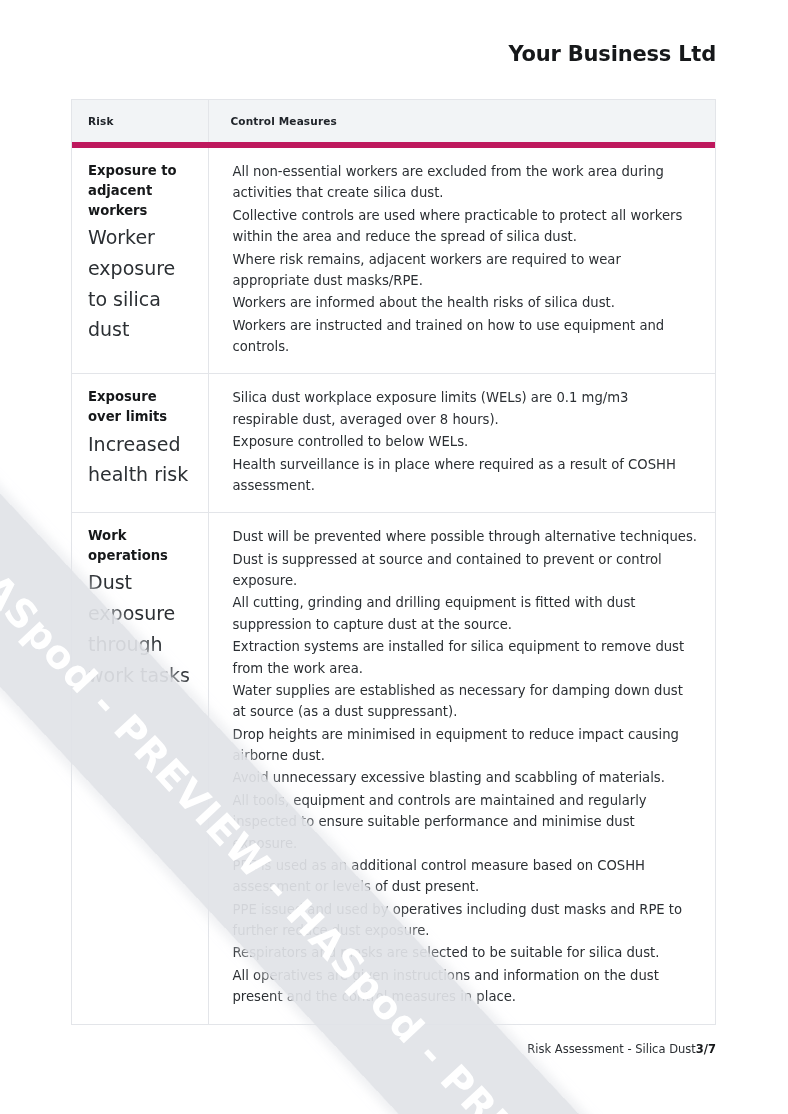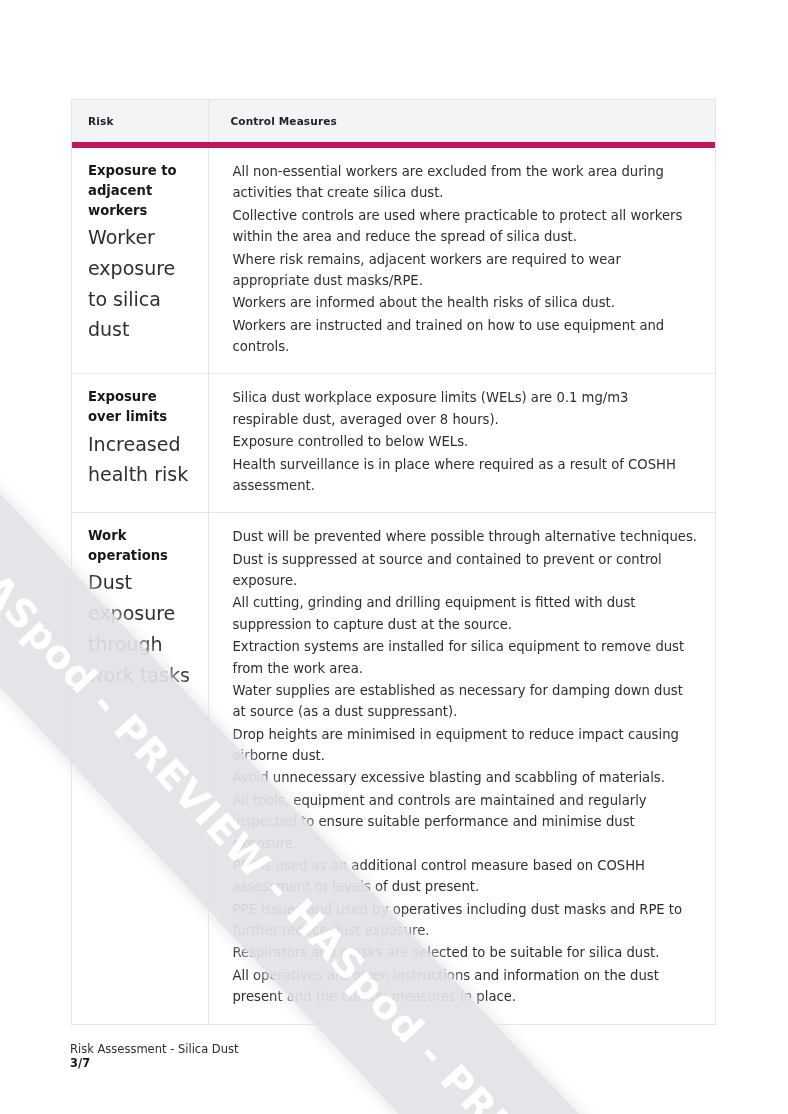--- a/index.html
+++ b/index.html
@@ -118,21 +118,20 @@
   .doc-footer {
     position: absolute;
     left: 70px;
     right: 72px;
     top: 1042px;
     display: flex;
     justify-content: flex-end;
     align-items: baseline;
     font-size: 11.5px;
     color: #2b2f33;
-    flex-direction: column;
   }
   .footer-title { font-weight: normal; }
   .footer-page { font-weight: bold; color: #16181a; font-size: 11.5px; }
 
   
   .watermark {
     position: absolute;
     top: 0; left: 0;
     width: 788px;
     height: 1114px;
@@ -161,20 +160,23 @@
     letter-spacing: 1px;
     padding-left: 14px;
     font-family: "DejaVu Sans", "Liberation Sans", sans-serif;
   }
 </style>
 </head>
 <body>
 
 <div class="page">
 
+  <div class="doc-header">
+    <div class="company-name">Your Business Ltd</div>
+  </div>
 
   <div class="risk-table">
     <table>
       <colgroup>
         <col class="col-risk">
         <col class="col-ctrl">
       </colgroup>
       <thead>
         <tr>
           <th class="th-risk">Risk</th>

